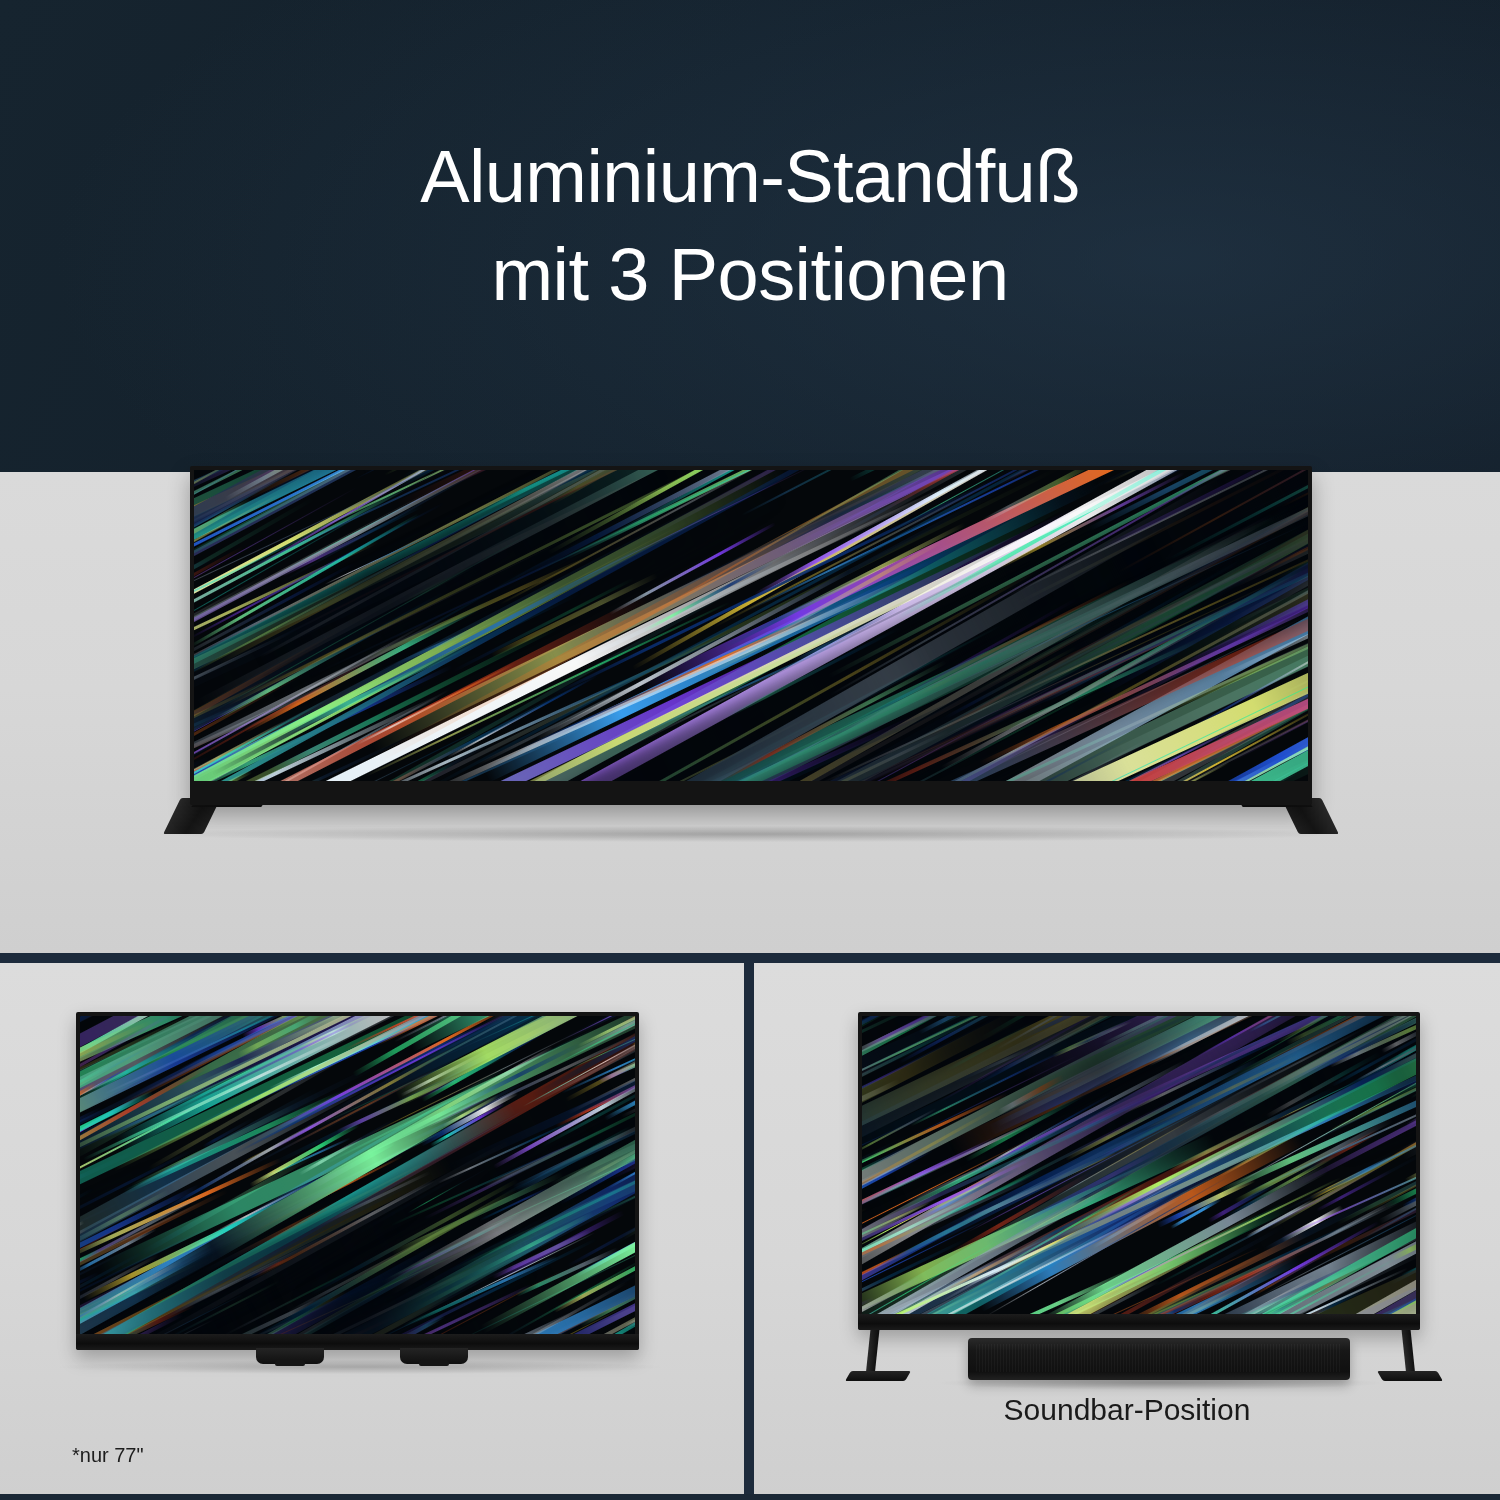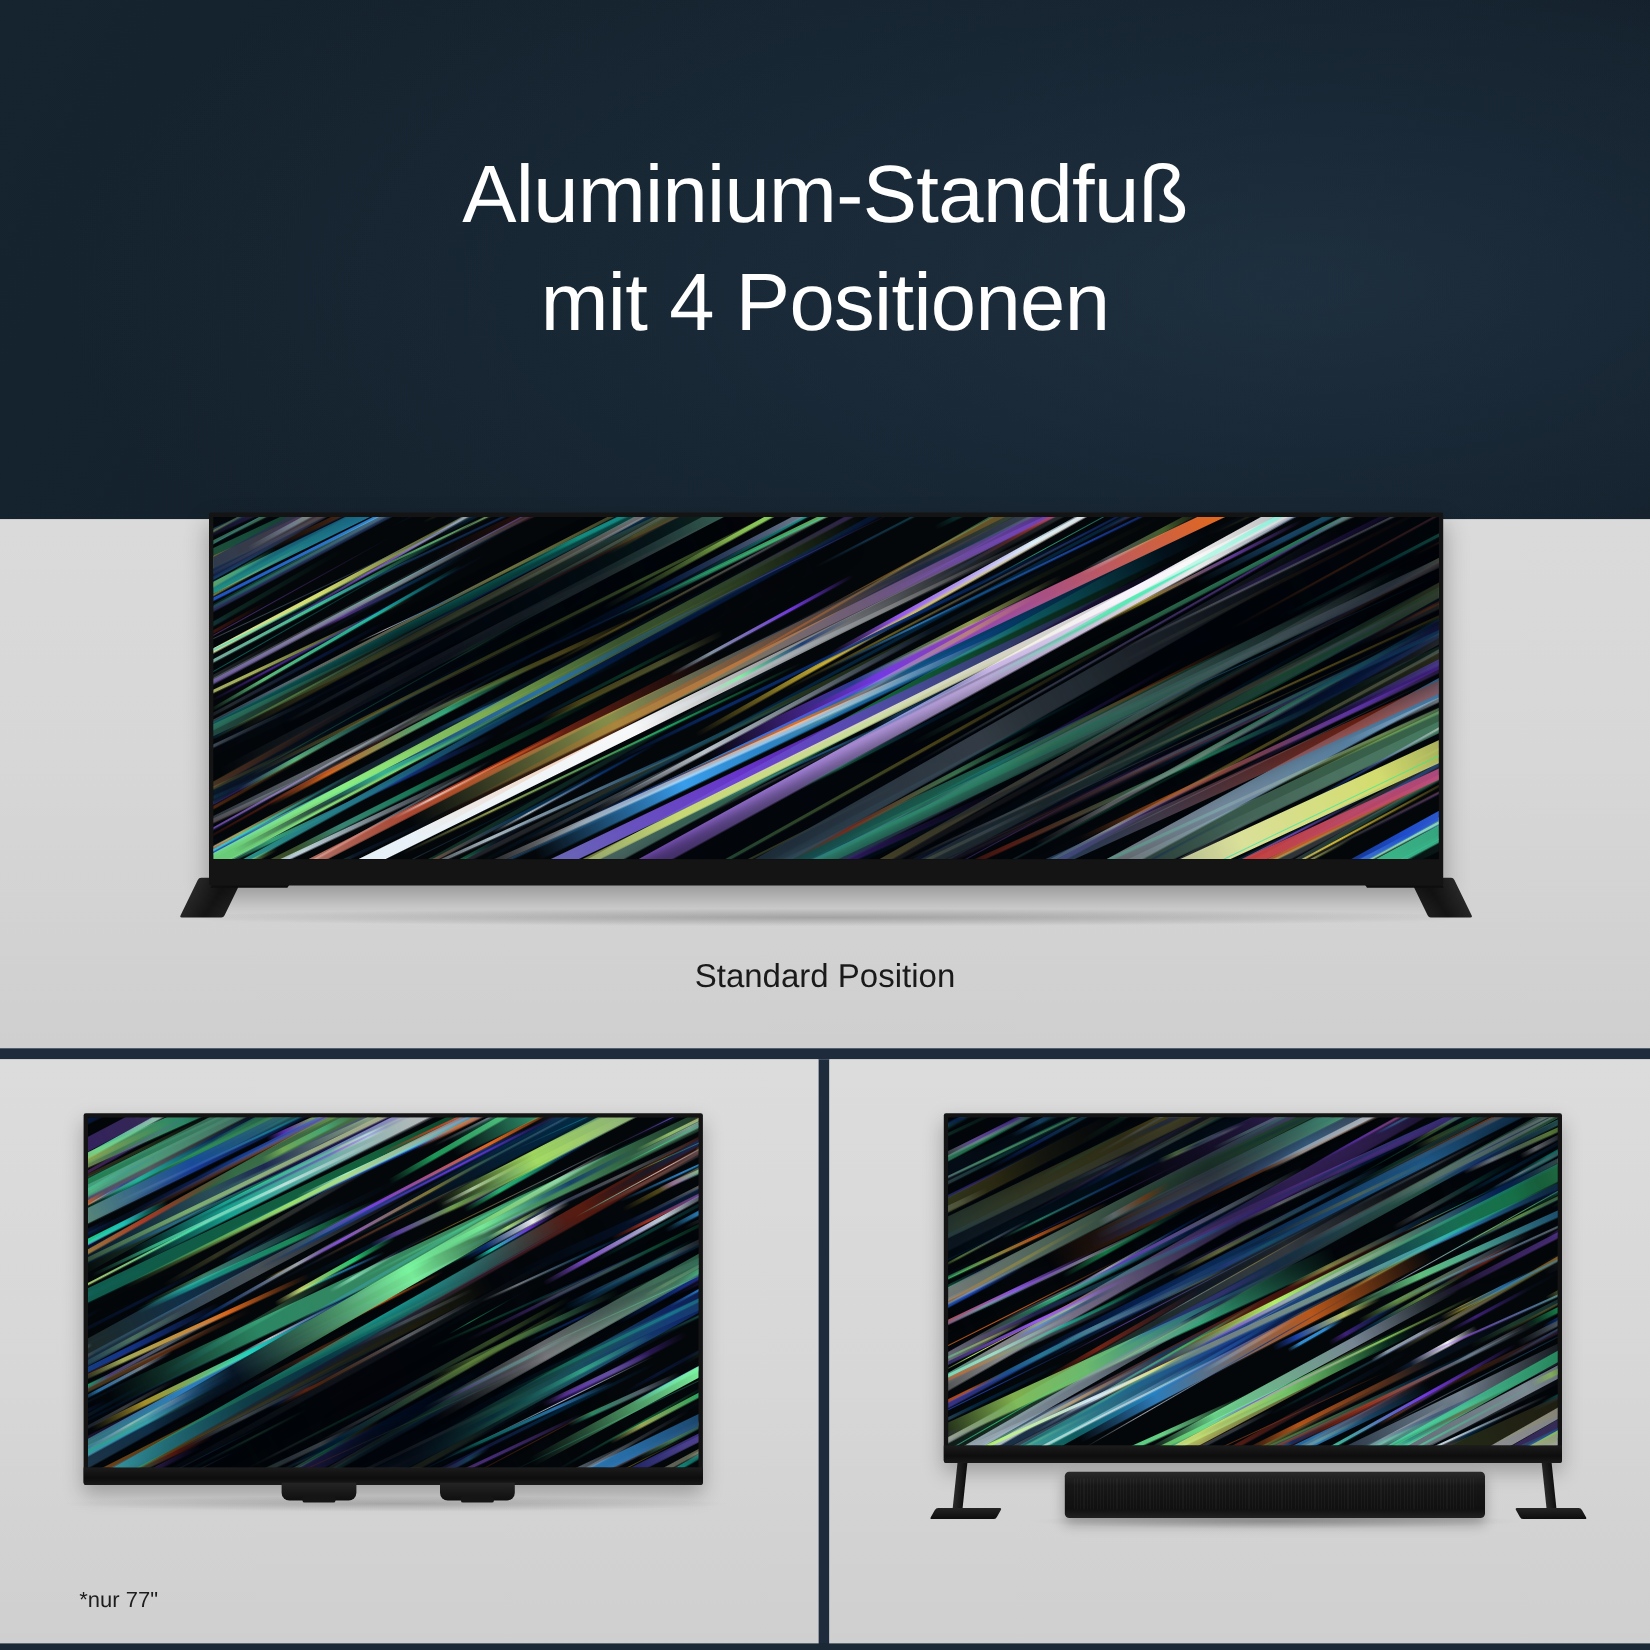--- a/index.html
+++ b/index.html
@@ -206,21 +206,21 @@
     background:radial-gradient(ellipse at center, rgba(0,0,0,.18) 0%, rgba(0,0,0,0) 72%);
   }
 </style>
 </head>
 <body>
 
 <div class="page">
 
   <div class="header">
     <div class="header-title">Aluminium-Standfuß
-mit 4 Positionen</div>
+mit 3 Positionen</div>
   </div>
 
   <div class="panel-top"></div>
 
   <div class="shadow-std"></div>
 
   <div class="leg-std leg-std-l"></div>
   <div class="leg-std-l2"></div>
   <div class="leg-std leg-std-r"></div>
   <div class="leg-std-r2"></div>
@@ -567,21 +567,20 @@
         <span style="left:1068.4px;top:316.2px;width:1290.7px;height:97.7px;opacity:0.49;transform:rotate(-27deg);background:linear-gradient(90deg,rgba(2,6,12,0),rgba(2,6,12,.95),rgba(2,6,12,0));filter:blur(6px);"></span>
         <span style="left:1149.1px;top:152.7px;width:530.1px;height:105.5px;opacity:0.36;transform:rotate(-27deg);background:linear-gradient(90deg,rgba(2,6,12,0),rgba(2,6,12,.95),rgba(2,6,12,0));filter:blur(6px);"></span>
         <span style="left:113.5px;top:395.0px;width:1260.4px;height:63.9px;opacity:0.58;transform:rotate(-27deg);background:linear-gradient(90deg,rgba(2,6,12,0),rgba(2,6,12,.95),rgba(2,6,12,0));filter:blur(6px);"></span>
         <span style="left:209.0px;top:187.1px;width:620.0px;height:62.9px;opacity:0.74;transform:rotate(-27deg);background:linear-gradient(90deg,rgba(2,6,12,0),rgba(2,6,12,.95),rgba(2,6,12,0));filter:blur(6px);"></span>
         <span style="left:66.9px;top:-31.9px;width:1015.2px;height:68.5px;opacity:0.38;transform:rotate(-27deg);background:linear-gradient(90deg,rgba(2,6,12,0),rgba(2,6,12,.95),rgba(2,6,12,0));filter:blur(6px);"></span>
         <span style="left:376.3px;top:145.4px;width:459.7px;height:87.9px;opacity:0.43;transform:rotate(-27deg);background:linear-gradient(90deg,rgba(2,6,12,0),rgba(2,6,12,.95),rgba(2,6,12,0));filter:blur(6px);"></span>
         <span style="left:434.6px;top:359.6px;width:1112.4px;height:65.9px;opacity:0.48;transform:rotate(-27deg);background:linear-gradient(90deg,rgba(2,6,12,0),rgba(2,6,12,.95),rgba(2,6,12,0));filter:blur(6px);"></span>
       </div>
   </div>
 
-  <div class="cap cap-std">Standard Position</div>
 
   <div class="divider-h"></div>
   <div class="divider-v"></div>
 
   <div class="panel-bl"></div>
 
   <div class="shadow-nar"></div>
   <div class="tv-nar-body"></div>
   <div class="screen tv-nar-screen">
     <div class="art">
@@ -1199,15 +1198,16 @@
         <span style="left:609.7px;top:88.7px;width:184.8px;height:113.8px;opacity:0.44;transform:rotate(-27deg);background:linear-gradient(90deg,rgba(2,6,12,0),rgba(2,6,12,.95),rgba(2,6,12,0));filter:blur(6px);"></span>
         <span style="left:0.7px;top:8.4px;width:605.0px;height:124.2px;opacity:0.69;transform:rotate(-27deg);background:linear-gradient(90deg,rgba(2,6,12,0),rgba(2,6,12,.95),rgba(2,6,12,0));filter:blur(6px);"></span>
       </div>
   </div>
   <div class="tv-sb-bezel"></div>
 
   <div class="soundbar">
     <div class="soundbar-grille"></div>
   </div>
 
+  <div class="cap cap-br">Soundbar-Position</div>
 
   <div class="bottom-rule"></div>
 </div>
 
 </body></html>

